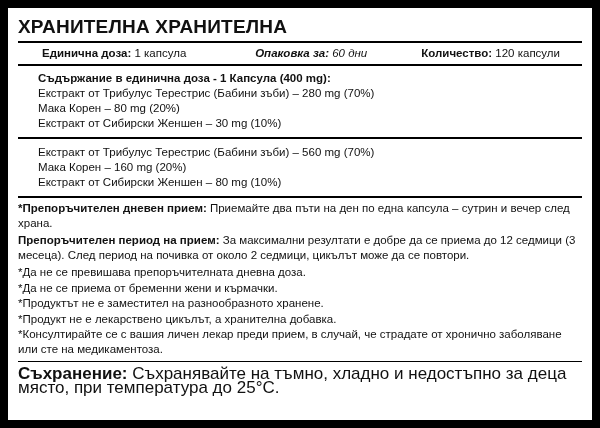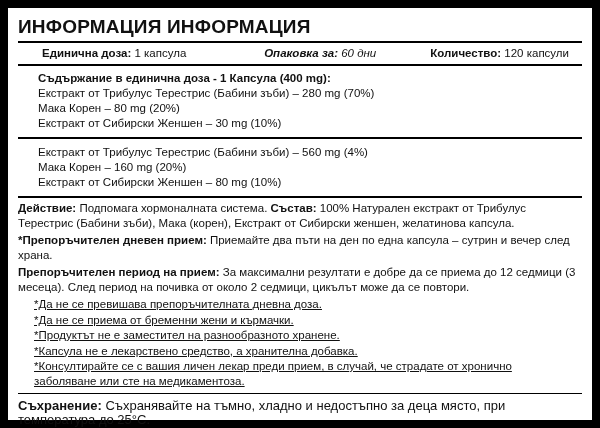--- a/index.html
+++ b/index.html
@@ -44,21 +44,21 @@
     font-size: 11.5px;
     color: #111111;
     padding: 2px 0 3px 0;
   }
   .headrow .seg {
     white-space: nowrap;
     padding-left: 24px;
   }
   .headrow .seg.left { flex: 0 0 auto; }
   .headrow .seg.mid { margin-left: auto; margin-right: 30px; font-style: italic; }
-  .headrow .seg.right { flex: 0 0 auto; margin-right: 13px; }
+  .headrow .seg.right { flex: 0 0 auto; margin-right: 22px; }
   .b { font-weight: bold; }
   .block {
     padding: 4px 0 4px 0;
     margin-left: 20px;
   }
   .block .head {
     font-size: 11.5px;
     font-weight: bold;
     color: #111111;
     margin-bottom: 2px;
@@ -68,35 +68,35 @@
     color: #111111;
     line-height: 15px;
   }
   .para {
     font-size: 11.5px;
     color: #111111;
     line-height: 14.5px;
     margin: 3px 0;
     text-align: left;
   }
-  .para.tight { margin: 1px 16px; text-decoration: underline; }
+  .para.tight { margin: 1px 0; }
   .footer {
-    font-size: 13px;
+    font-size: 17px;
     color: #111111;
     line-height: 14px;
     padding-top: 3px;
   }
   .spacer2 { height: 2px; }
 </style>
 </head>
 <body>
 
 <div class="panel">
 
-  <div class="title">ИНФОРМАЦИЯ ИНФОРМАЦИЯ</div>
+  <div class="title">ХРАНИТЕЛНА ХРАНИТЕЛНА</div>
 
   <div class="rule"></div>
 
   <div class="headrow">
     <span class="seg left">
       <span class="b">Единична доза:</span>
       <span>1 капсула</span>
     </span>
     <span class="seg mid">
       <span class="b">Опаковка за:</span>
@@ -113,48 +113,42 @@
   <div class="block">
     <div class="head">Съдържание в единична доза - 1 Капсула (400 mg):</div>
     <div class="line">Екстракт от Трибулус Терестрис (Бабини зъби) – 280 mg (70%)</div>
     <div class="line">Мака Корен – 80 mg (20%)</div>
     <div class="line">Екстракт от Сибирски Женшен – 30 mg (10%)</div>
   </div>
 
   <div class="rule"></div>
 
   <div class="block">
-    <div class="line">Екстракт от Трибулус Терестрис (Бабини зъби) – 560 mg (4%)</div>
+    <div class="line">Екстракт от Трибулус Терестрис (Бабини зъби) – 560 mg (70%)</div>
     <div class="line">Мака Корен – 160 mg (20%)</div>
     <div class="line">Екстракт от Сибирски Женшен – 80 mg (10%)</div>
   </div>
 
   <div class="rule"></div>
 
-  <div class="para">
-    <span class="b">Действие:</span>
-    <span>Подпомага хормоналната система.</span>
-    <span class="b">Състав:</span>
-    <span>100% Натурален екстракт от Трибулус Терестрис (Бабини зъби), Мака (корен), Екстракт от Сибирски женшен, желатинова капсула.</span>
-  </div>
 
   <div class="para">
     <span class="b">*Препоръчителен дневен прием:</span>
     <span>Приемайте два пъти на ден по една капсула – сутрин и вечер след храна.</span>
   </div>
 
   <div class="para">
     <span class="b">Препоръчителен период на прием:</span>
     <span>За максимални резултати е добре да се приема до 12 седмици (3 месеца). След период на почивка от около 2 седмици, цикълът може да се повтори.</span>
   </div>
 
   <div class="para tight">*Да не се превишава препоръчителната дневна доза.</div>
   <div class="para tight">*Да не се приема от бременни жени и кърмачки.</div>
   <div class="para tight">*Продуктът не е заместител на разнообразното хранене.</div>
-  <div class="para tight">*Капсула не е лекарствено средство, а хранителна добавка.</div>
+  <div class="para tight">*Продукт не е лекарствено цикълът, а хранителна добавка.</div>
   <div class="para tight">*Консултирайте се с вашия личен лекар преди прием, в случай, че страдате от хронично заболяване или сте на медикаментоза.</div>
 
   <div class="spacer2"></div>
   <div class="rule thin"></div>
 
   <div class="footer">
     <span class="b">Съхранение:</span>
     <span>Съхранявайте на тъмно, хладно и недостъпно за деца място, при температура до 25°C.</span>
   </div>
 

